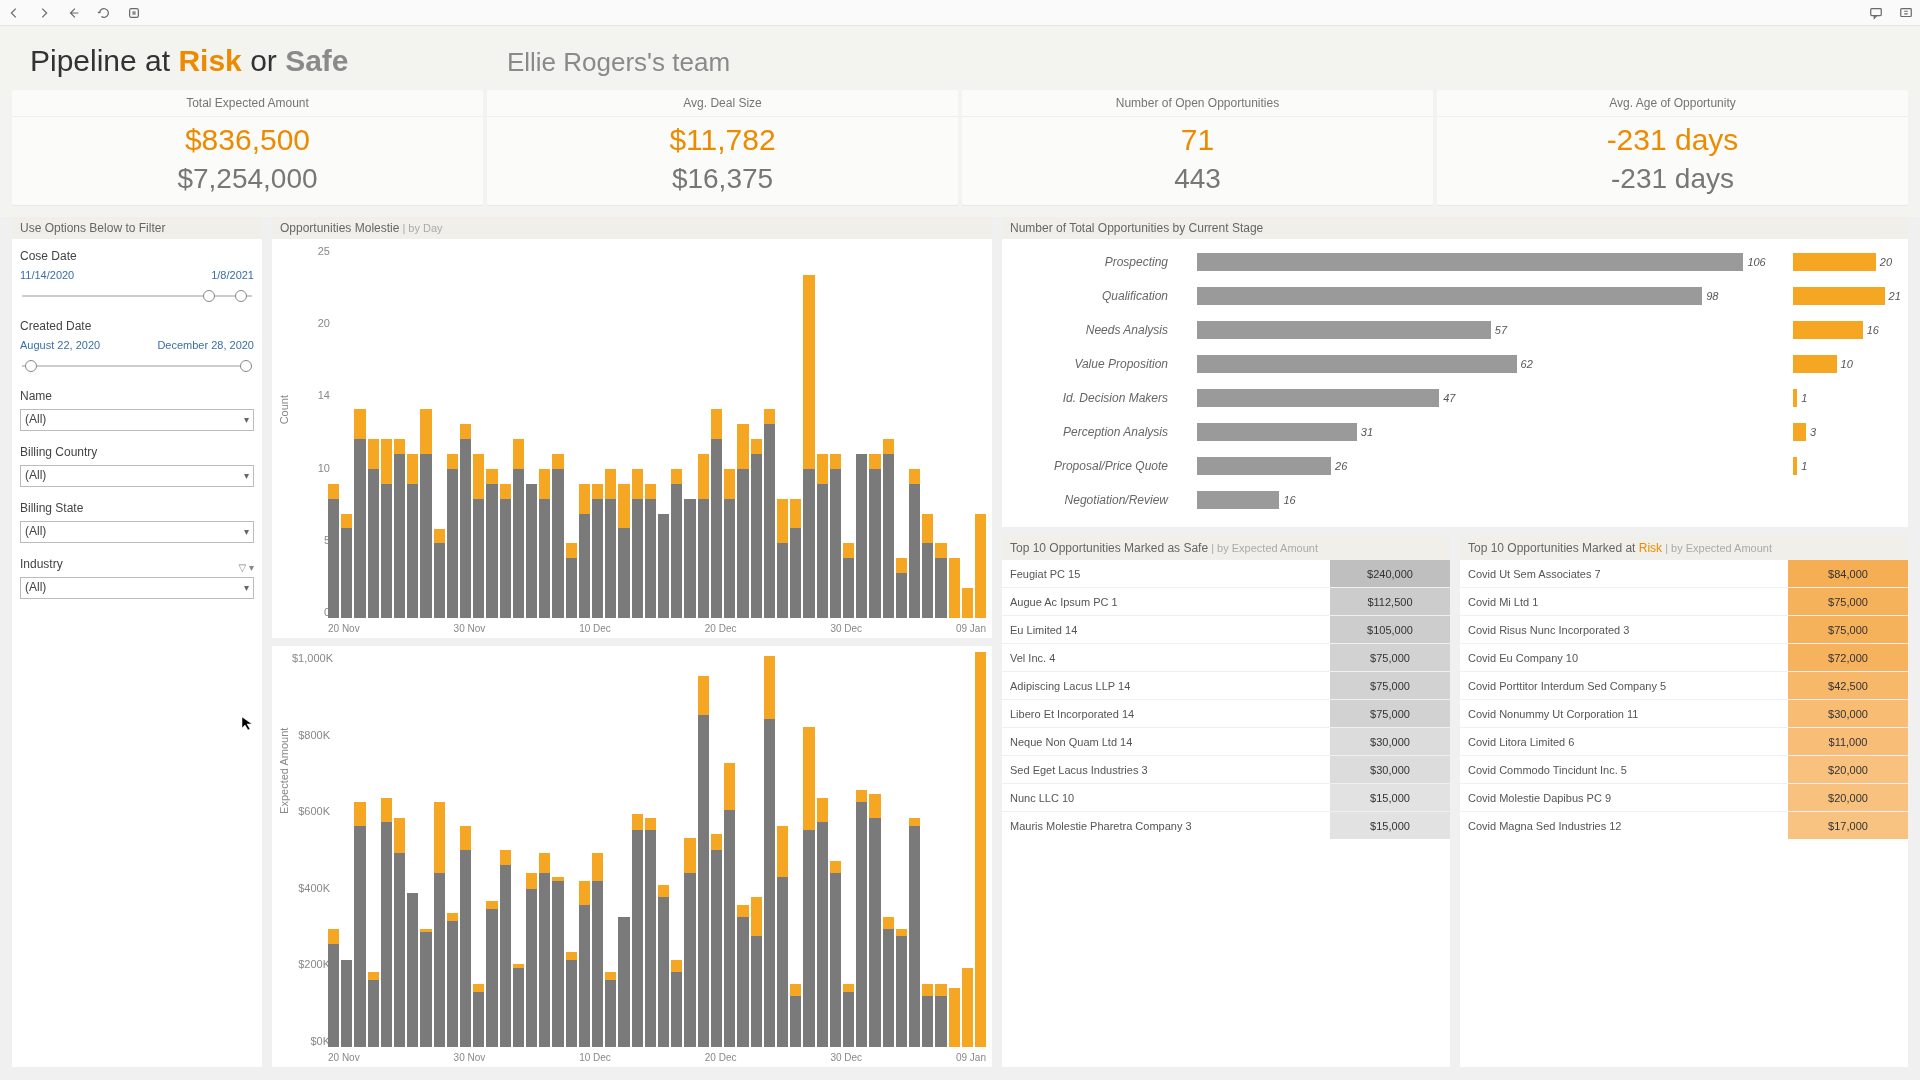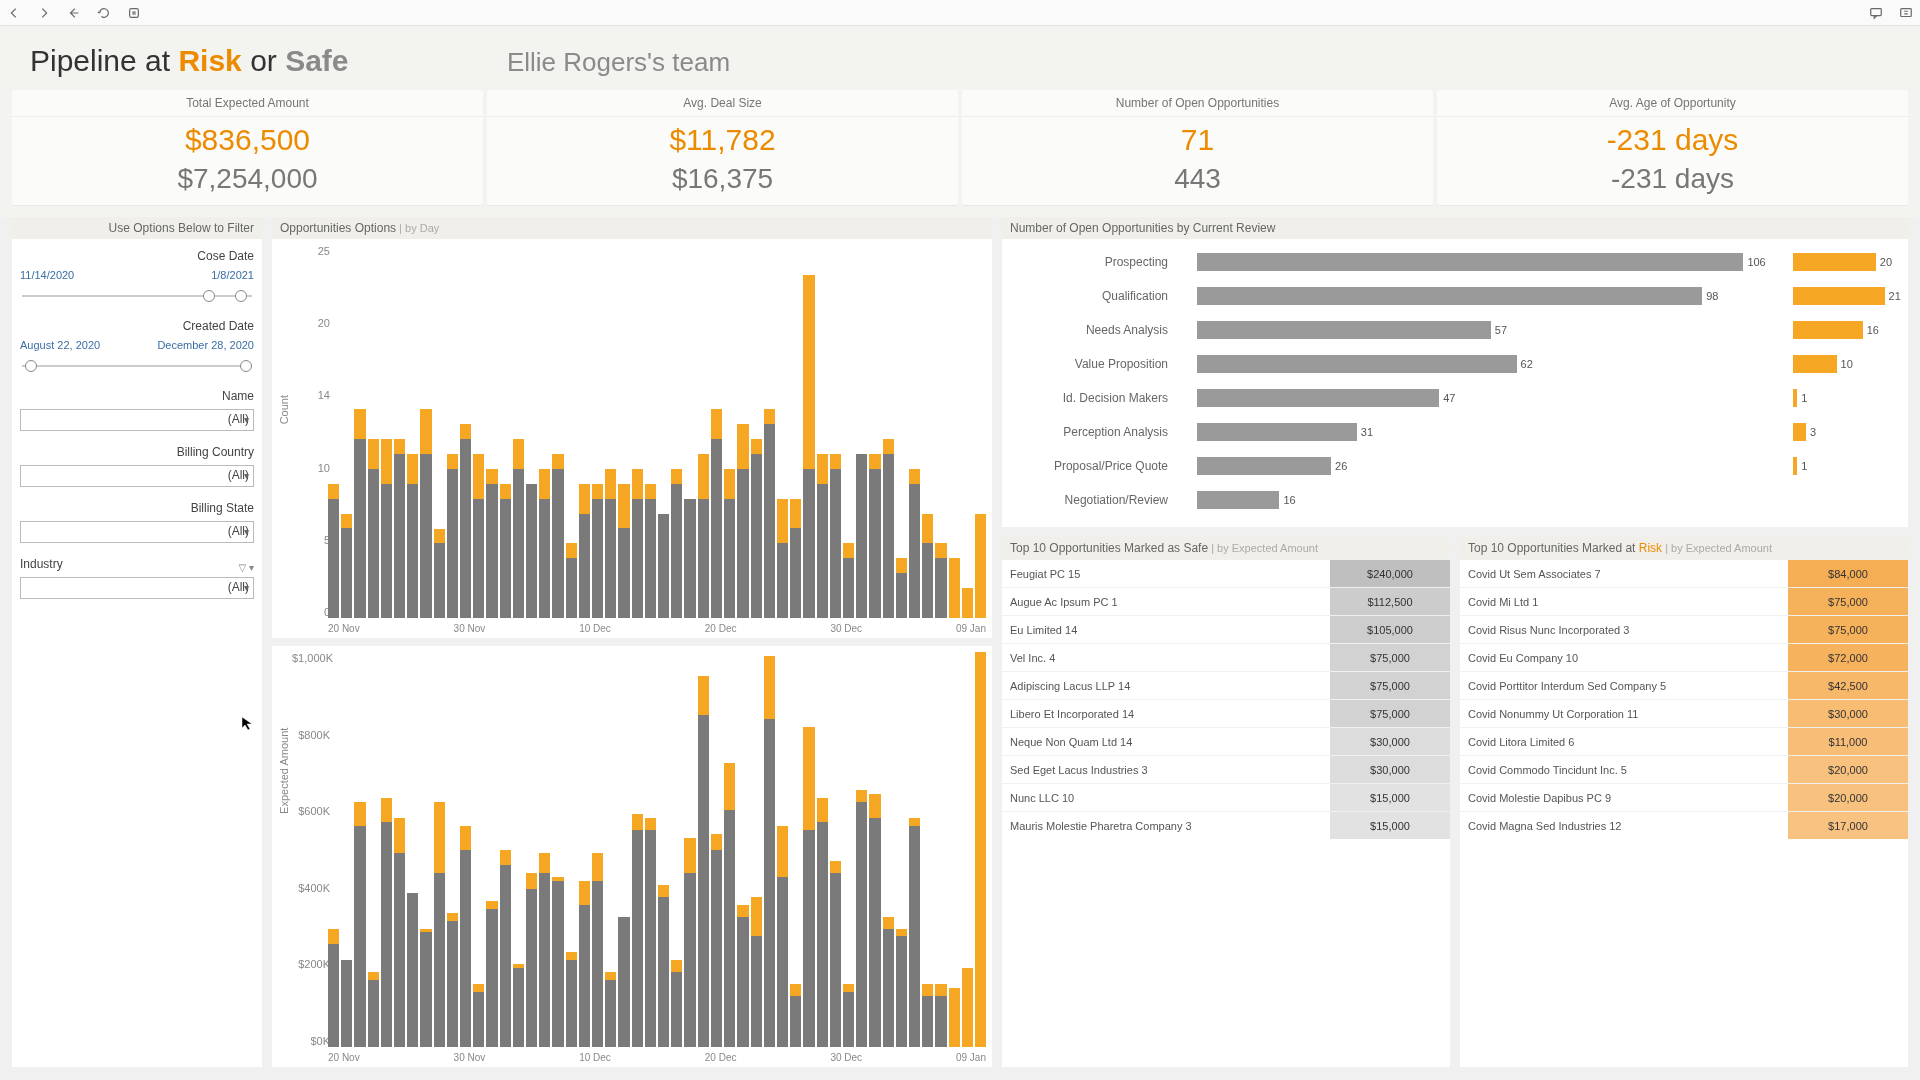--- a/index.html
+++ b/index.html
@@ -24,21 +24,21 @@
 .kpi .label { font-size: 12px; color: #757575; padding-bottom: 6px; border-bottom: 1px solid #eee; }
 .kpi .v1 { font-size: 30px; color: #ed8b00; margin-top: 6px; font-weight: 400; }
 .kpi .v2 { font-size: 28px; color: #777; margin-top: 6px; font-weight: 300; }
 
 
 .main-grid { display: grid; grid-template-columns: 250px 720px 1fr; gap: 10px; padding: 0 12px 12px 12px; height: calc(100% - 26px - 78px - 114px); }
 .panel-title { background: #f0efe9; padding: 4px 8px; font-size: 12px; color: #666; }
 .panel-title .sub { color: #aaa; font-size: 11px; }
 
 
-.filters { background: #fff; padding: 0; text-align: right; }
+.filters { background: #fff; padding: 0; }
 .filters .panel-title { margin-bottom: 6px; }
 .filters .group { padding: 4px 8px 10px 8px; }
 .filters .glabel { font-size: 12px; color: #444; margin-bottom: 6px; }
 .slider { position: relative; height: 18px; margin-top: 6px; }
 .slider .track { position: absolute; top: 8px; left: 2px; right: 2px; height: 2px; background: #ccc; }
 .slider .knob { position: absolute; top: 3px; width: 12px; height: 12px; border-radius: 50%; background: #fff; border: 1px solid #888; }
 .range-row { display:flex; justify-content: space-between; font-size: 11px; color: #3a6ea5; }
 .filters select, .filters .fake-select { width: 100%; border: 1px solid #bbb; font-size: 12px; padding: 2px 4px; background:#fff; color:#444; height:22px; position:relative; }
 .fake-select .caret { position:absolute; right:4px; top:4px; font-size:10px; color:#666; }
 .label-row { display:flex; justify-content:space-between; align-items:center; }
@@ -53,21 +53,21 @@
 .x-ticks { position:absolute; left:56px; right:6px; bottom:4px; display:flex; justify-content:space-between; font-size:10px; color:#888; }
 .bars { position:absolute; left:56px; right:6px; top:6px; bottom:20px; display:flex; align-items:flex-end; gap:2px; }
 .bar-col { flex:1; display:flex; align-items:flex-end; height:100%; }
 .bar-col .stack { width:100%; display:flex; flex-direction:column; justify-content:flex-end; height:100%; }
 .seg-safe { background:#7a7a7a; }
 .seg-risk { background:#f5a623; }
 
 
 .right-col { display:flex; flex-direction:column; gap:10px; }
 .stage-card { background:#fff; }
-.stage-body { padding: 6px 6px 10px 6px; }
+.stage-body { padding: 6px 6px 10px 6px; font-style: italic; }
 .stage-row { display:grid; grid-template-columns: 160px 1fr 130px; align-items:center; gap:8px; height:34px; }
 .stage-name { text-align:right; font-size:12px; color:#666; }
 .hbar-wrap { position:relative; height:22px;margin-left:21px; }
 .hbar { position:absolute; left:0; top:2px; bottom:2px; background:#9a9a9a; }
 .hbar.risk { background:#f5a623; }
 .hbar-val { position:absolute; top:2px; bottom:2px; display:flex; align-items:center; font-size:11px; color:#555; padding-left:4px; }
 
 .tables-row { display:flex; gap:10px; flex:1; }
 .table-card { background:#fff; flex:1; display:flex; flex-direction:column; }
 .table-body { flex:1; display:flex; flex-direction:column; }
@@ -202,21 +202,21 @@
       <div class="label-row">
         <div class="glabel">Industry</div>
         <div class="funnel">▽ ▾</div>
       </div>
       <div class="fake-select"><span>(All)</span><span class="caret">▾</span></div>
     </div>
   </div>
 
   <div class="charts-col">
     <div class="chart-card">
-      <div class="panel-title"><span>Opportunities Options</span><span class="sub"> | by Day</span></div>
+      <div class="panel-title"><span>Opportunities Molestie</span><span class="sub"> | by Day</span></div>
       <div class="chart-body">
         <div class="axis-label">Count</div>
         <div class="y-ticks" id="yt0">
             <div>25</div>
             <div>20</div>
             <div>14</div>
             <div>10</div>
             <div>5</div>
             <div>0</div>
           </div>
@@ -852,21 +852,21 @@
             <div>20 Dec</div>
             <div>30 Dec</div>
             <div>09 Jan</div>
           </div>
       </div>
     </div>
   </div>
 
   <div class="right-col">
     <div class="stage-card">
-      <div class="panel-title">Number of Open Opportunities by Current Review</div>
+      <div class="panel-title">Number of Total Opportunities by Current Stage</div>
       <div class="stage-body" id="stage-body">
           <div class="stage-row">
       <div class="stage-name">Prospecting</div>
       <div class="hbar-wrap">
               <div class="hbar" style="width:96.36363636363636%"></div>
               <div class="hbar-val" style="left:96.36363636363636%">106</div>
             </div>
       <div class="hbar-wrap">
               <div class="hbar risk" style="width:76%"></div>
               <div class="hbar-val" style="left:76%">20</div>

